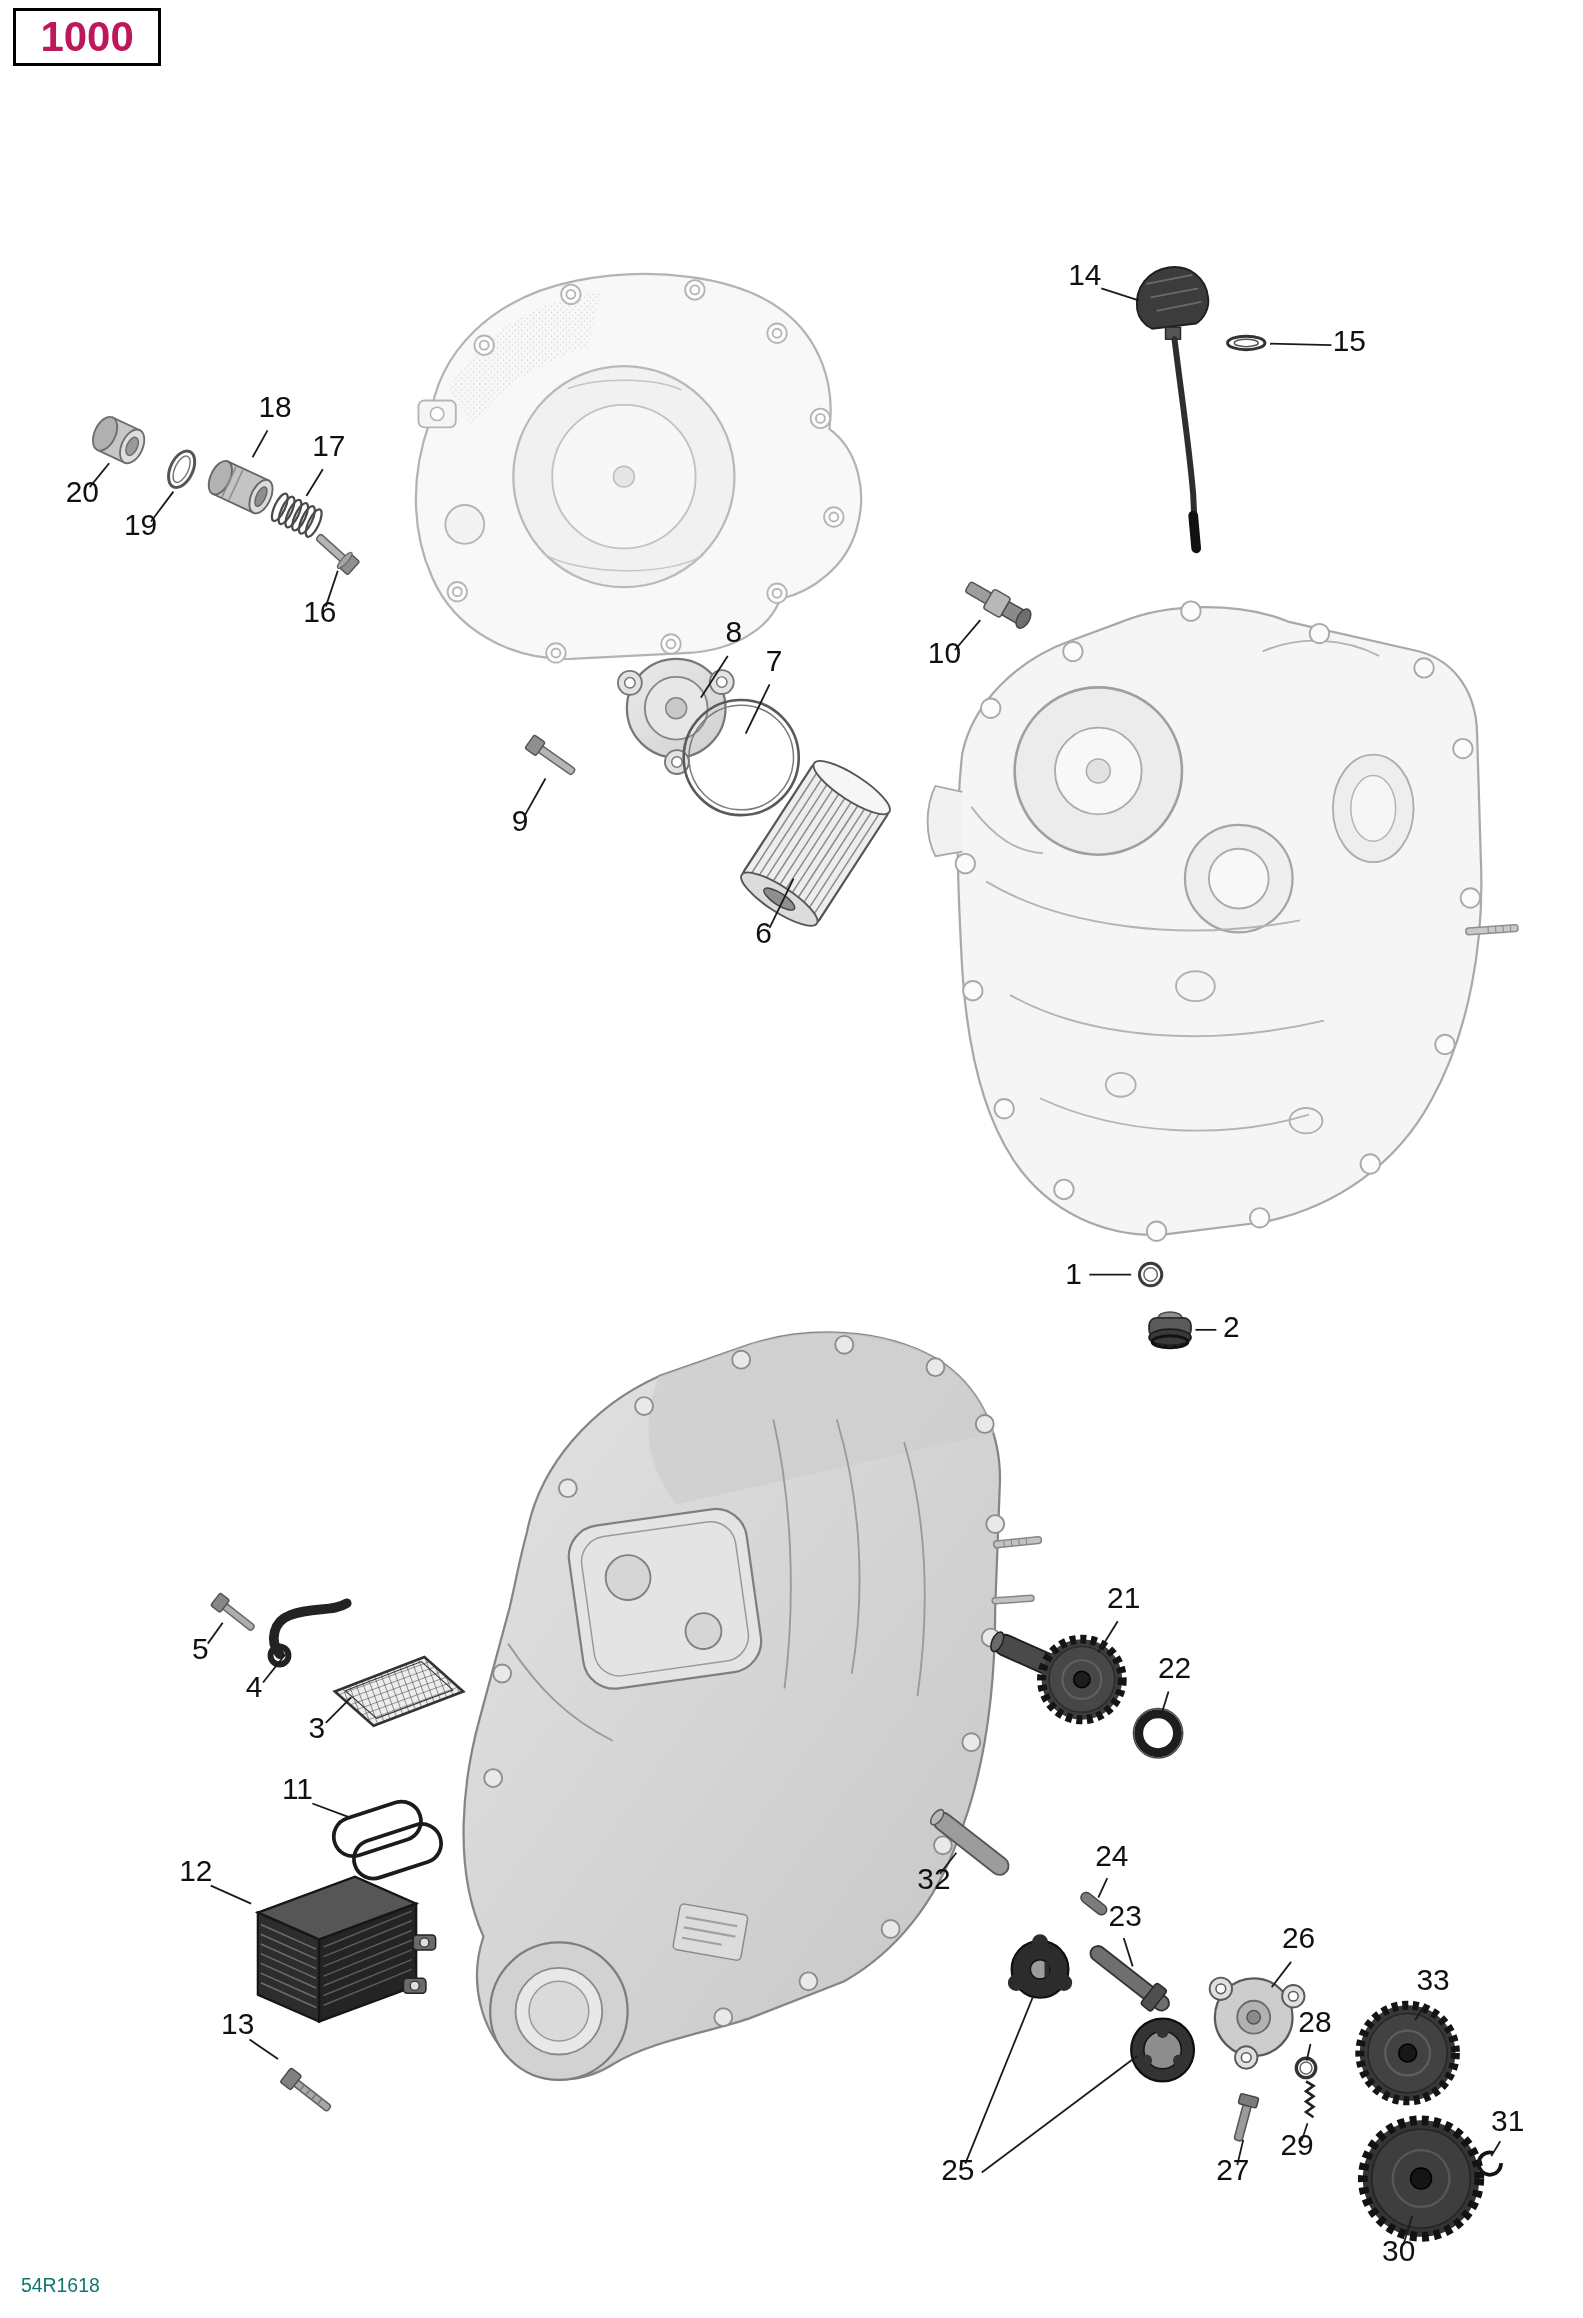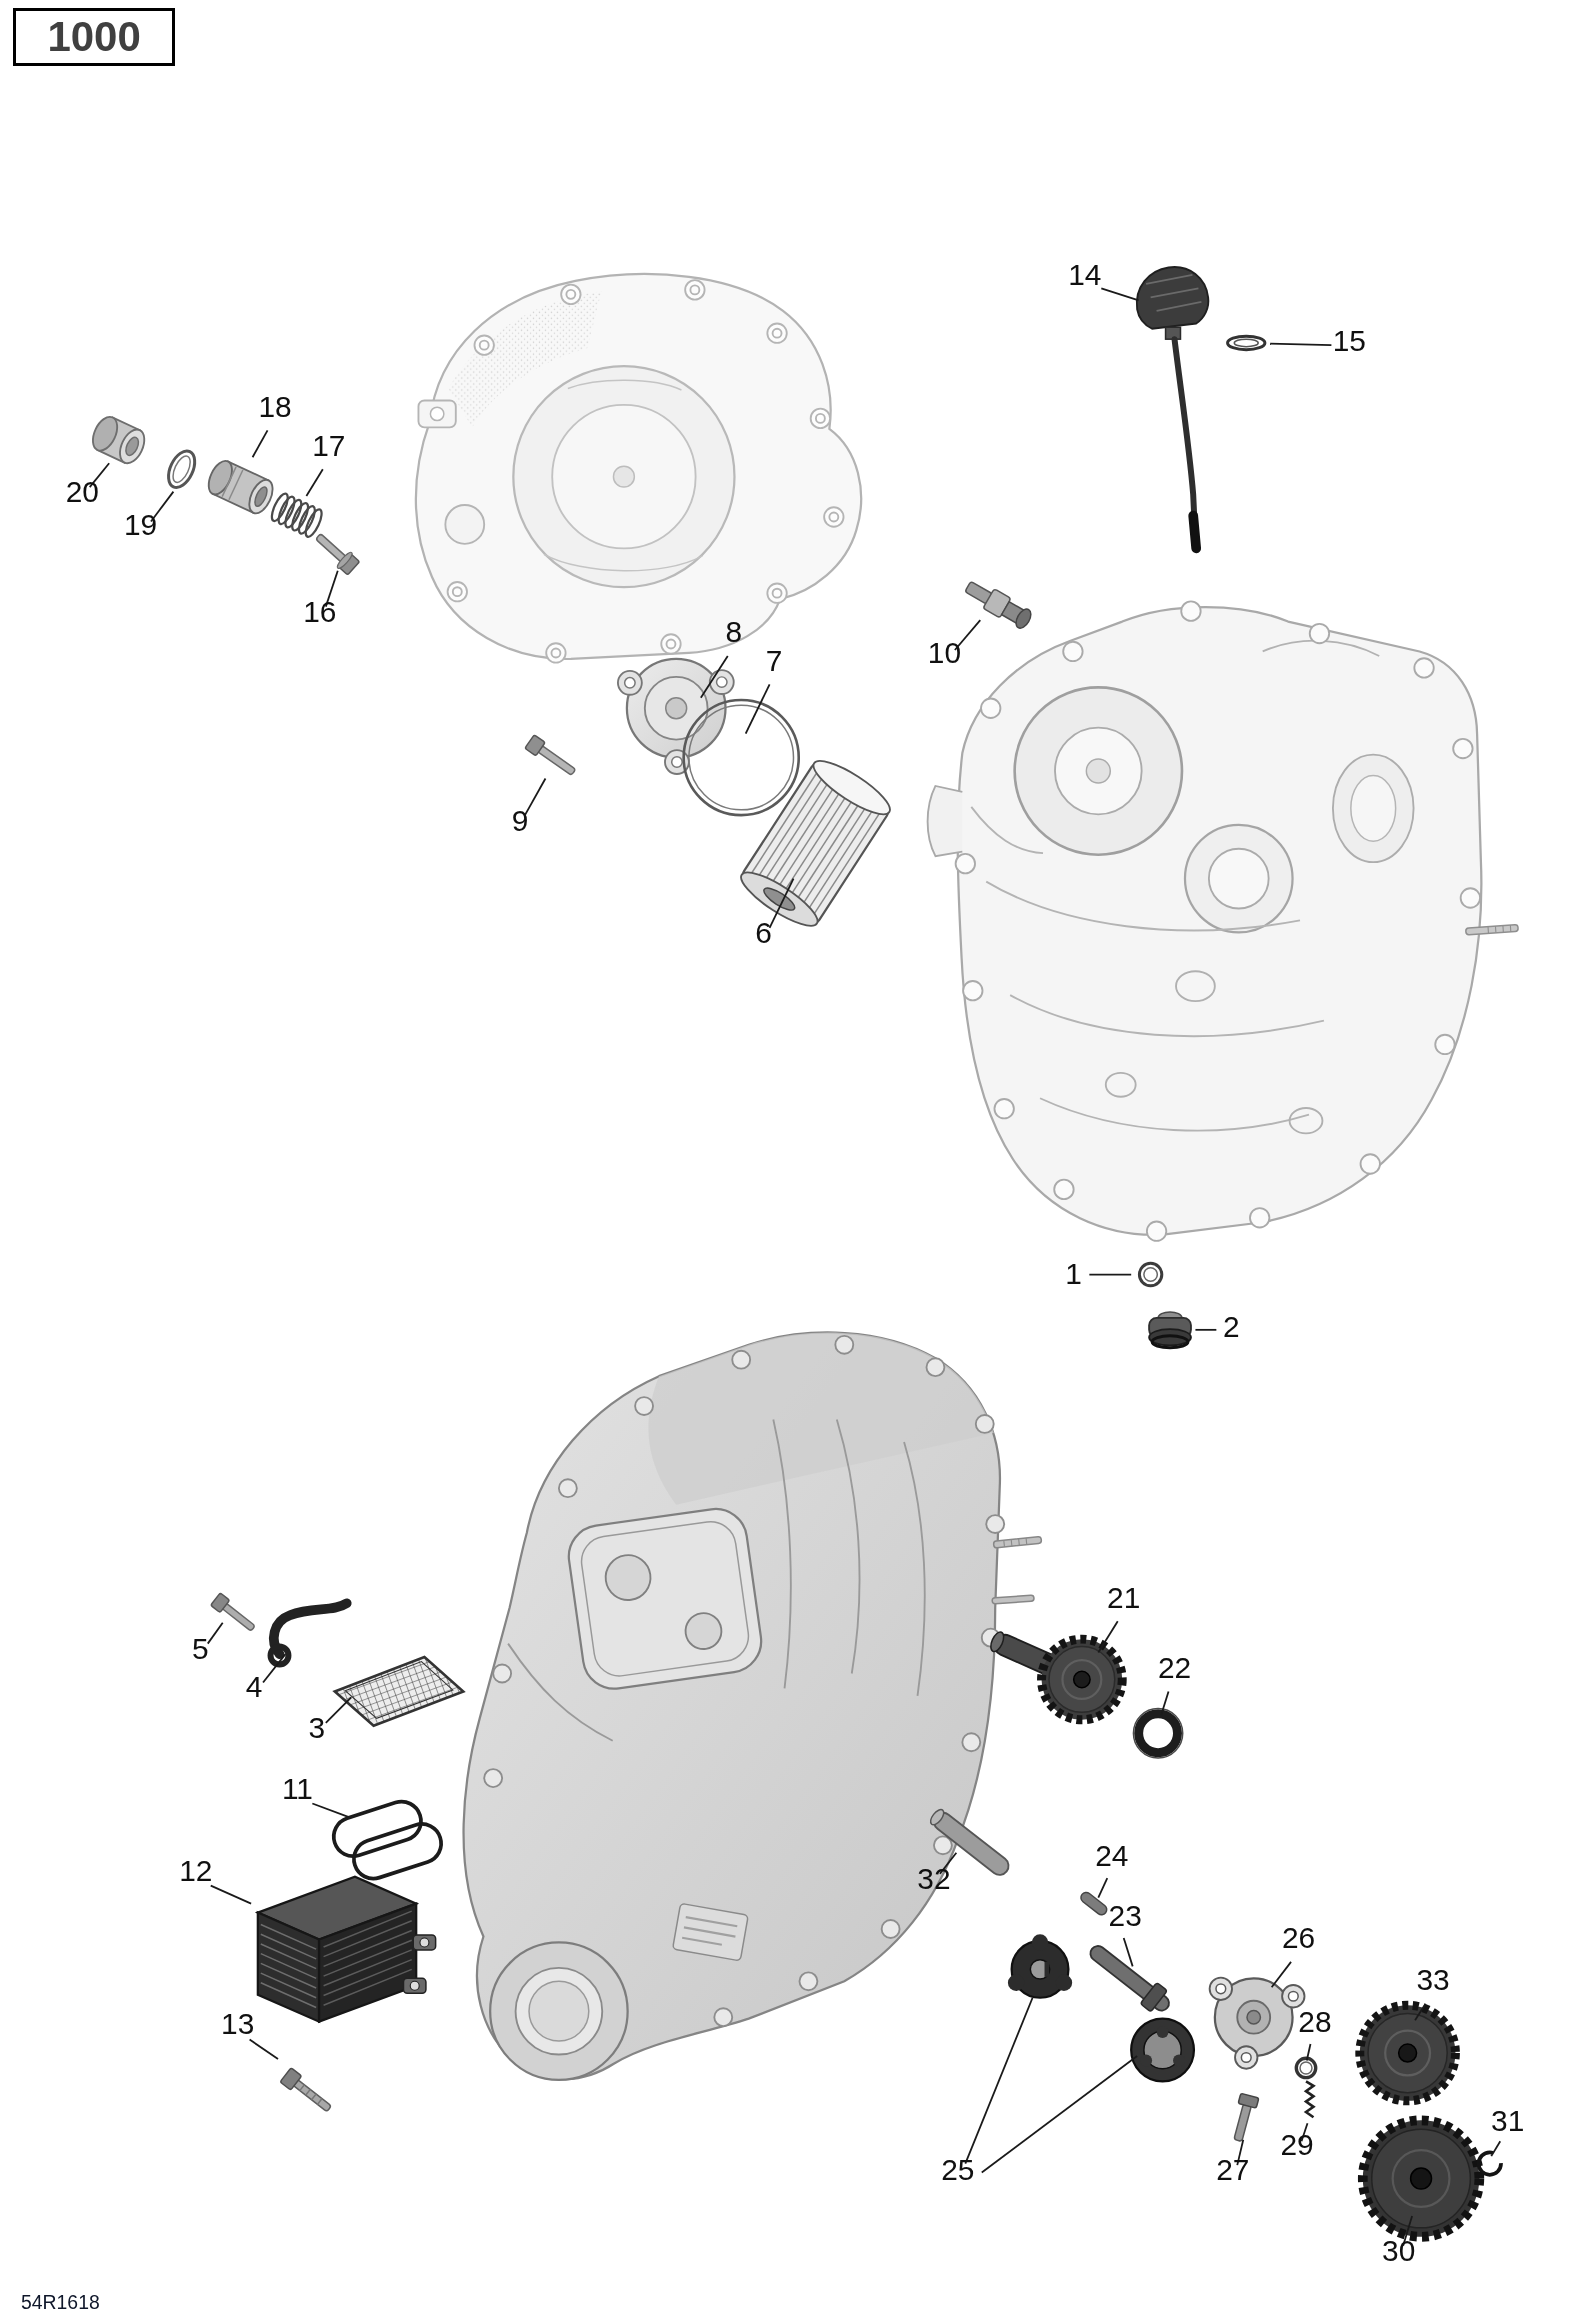--- a/index.html
+++ b/index.html
@@ -9,33 +9,33 @@
     height: 2319px;
     background: #ffffff;
     font-family: "Liberation Sans", "DejaVu Sans", sans-serif;
     overflow: hidden;
   }
   .model-badge {
     position: absolute;
     left: 13.4px;
     top: 7.5px;
     border: 3.7px solid #000;
-    padding: 3px 31px;
+    padding: 3px 24px;
     font-size: 42px;
     font-weight: bold;
-    color: #404040;
+    color: #be185d;
     line-height: 1.1;
     background: #fff;
   }
   .doc-code {
     position: absolute;
     left: 21px;
-    bottom: 5px;
+    bottom: 22px;
     font-size: 19.4px;
-    color: #0f172a;
+    color: #0f766e;
   }
   svg.diagram { position: absolute; left: 0; top: 0; }
   .callout-text {
     font-family: "Liberation Sans", "DejaVu Sans", sans-serif;
     font-size: 40px;
     fill: #101010;
     text-anchor: middle;
   }
   .leader { stroke: #1a1a1a; stroke-width: 2.4; fill: none; }
 </style>

